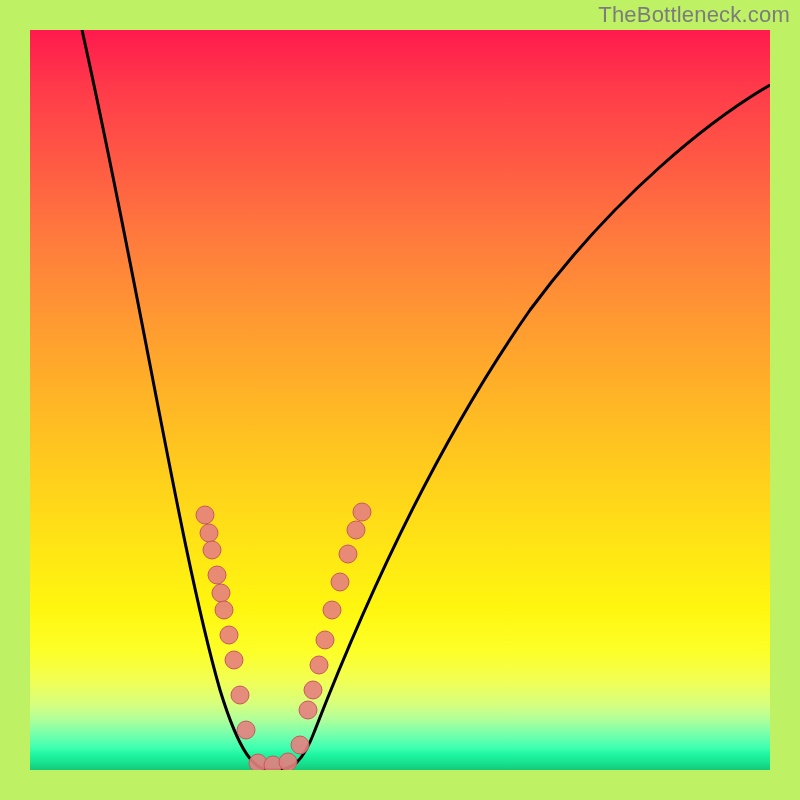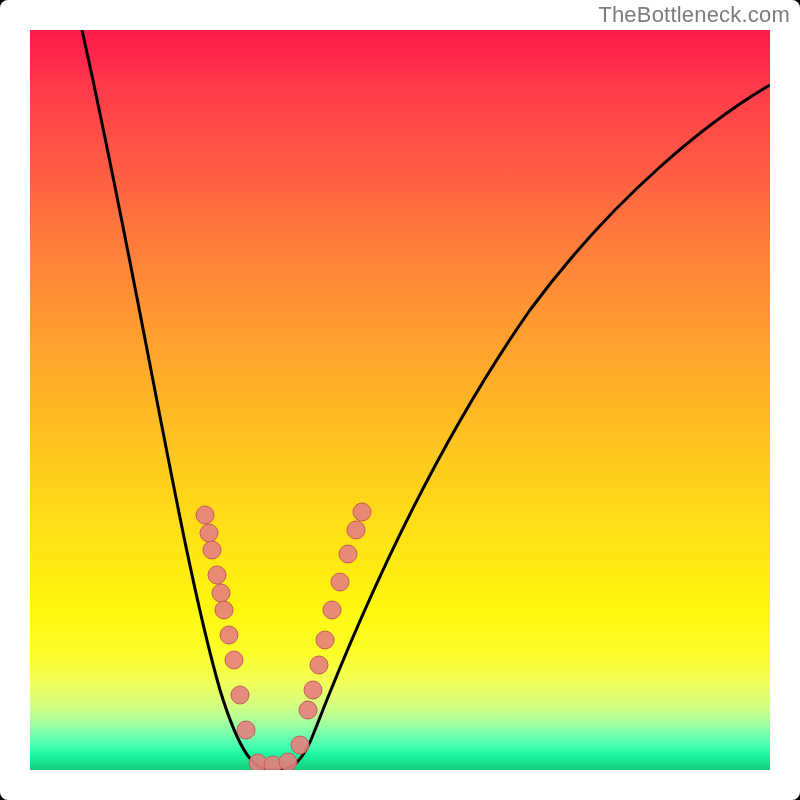--- a/index.html
+++ b/index.html
@@ -10,22 +10,21 @@
     overflow: hidden;
     background: #000;
     font-family: Arial, Helvetica, sans-serif;
   }
   .frame {
     position: absolute;
     left: 0;
     top: 0;
     width: 800px;
     height: 800px;
-    background: #ffffff;
-    border-radius: 8px;
+    background: #bef264;
   }
   .plot-area {
     position: absolute;
     left: 30px;
     top: 30px;
     width: 740px;
     height: 740px;
     background: linear-gradient(to bottom,
       #ff1a4d 0%,
       #ff3b4a 8%,

